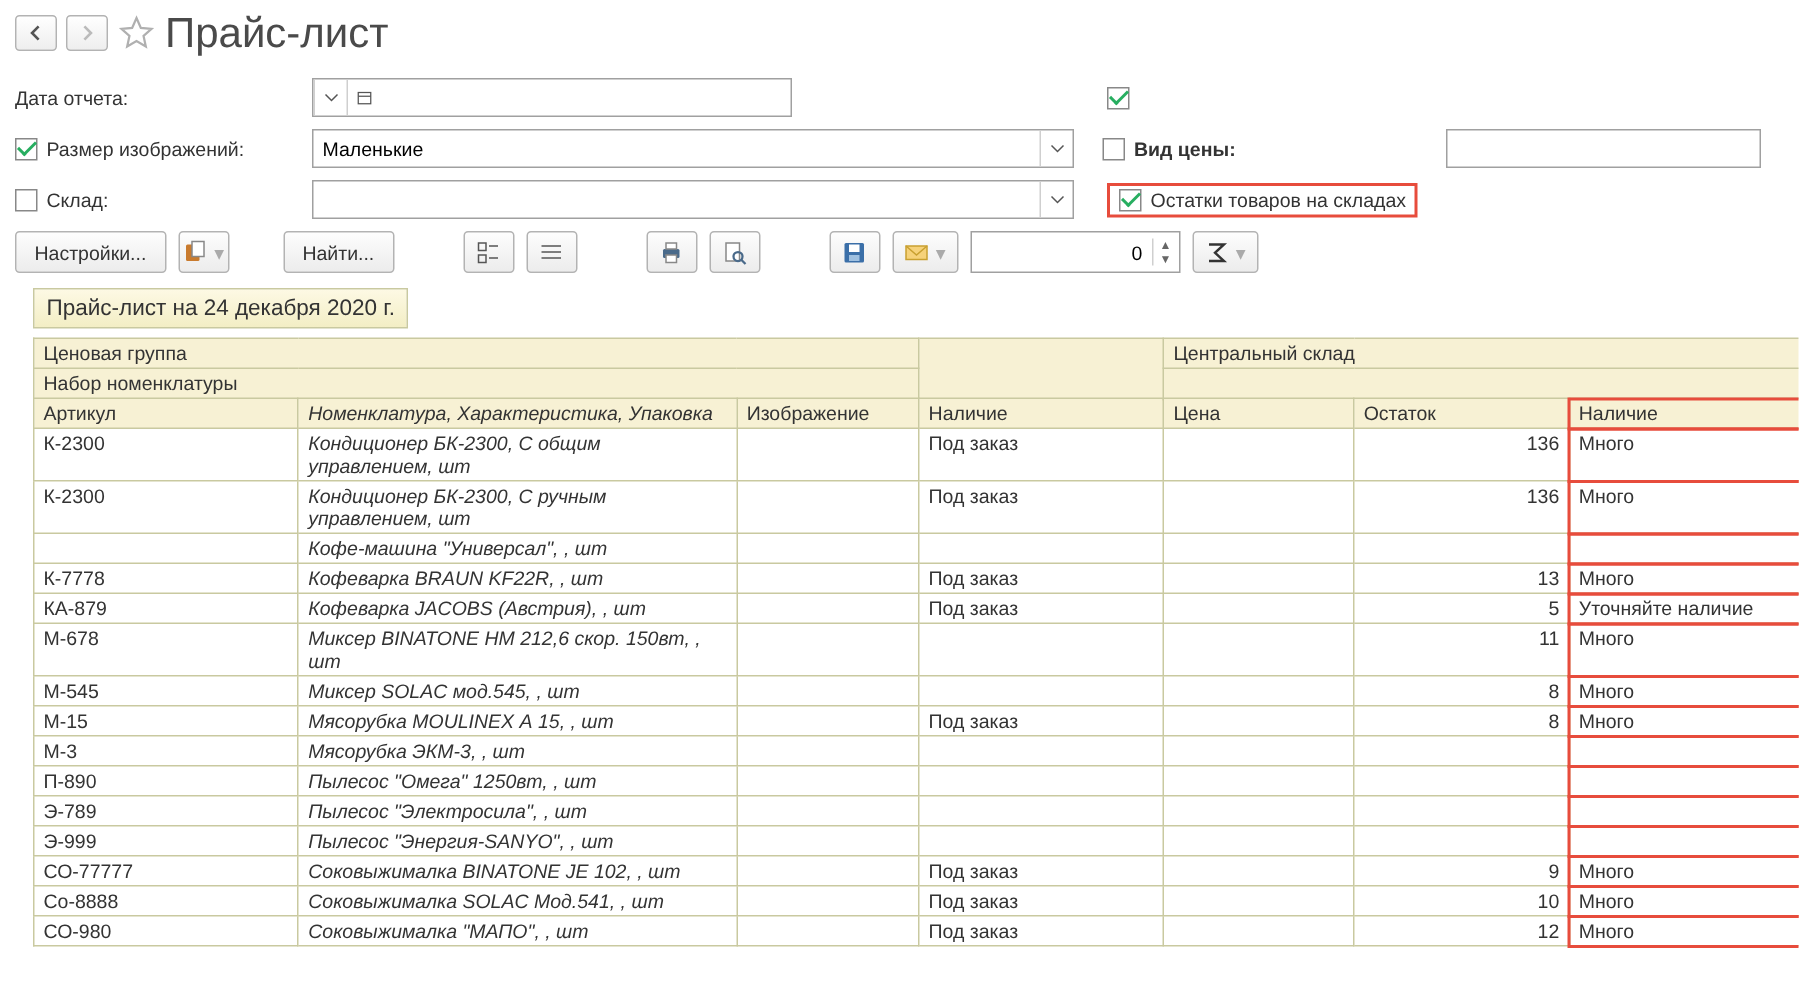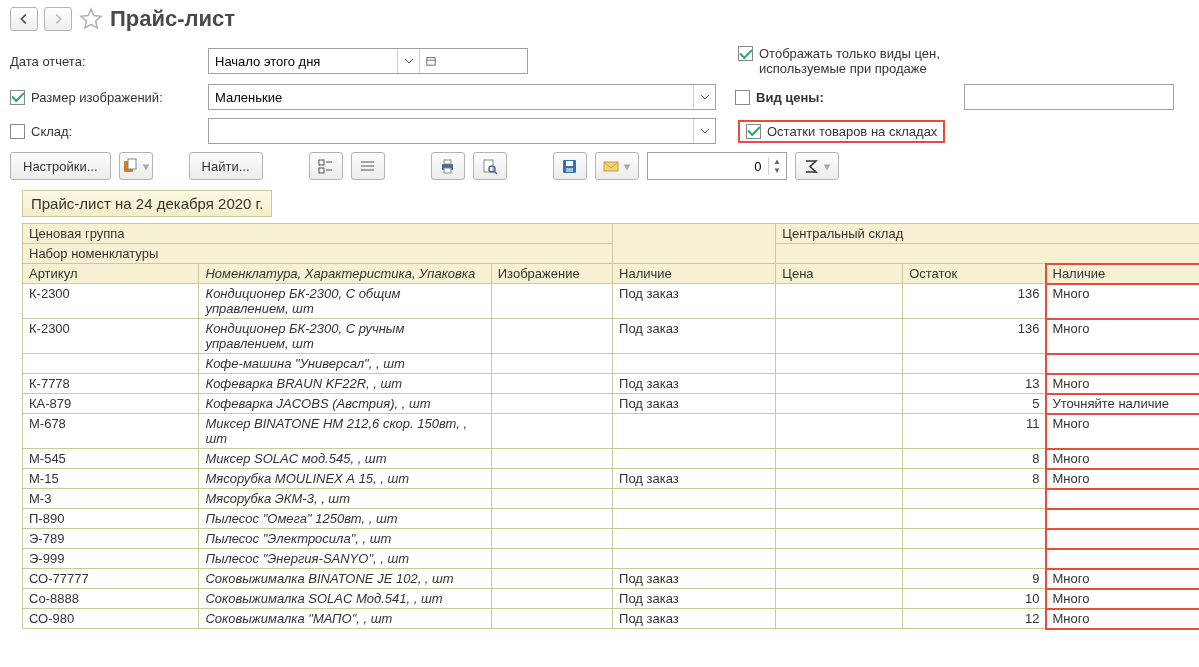--- a/index.html
+++ b/index.html
@@ -2,21 +2,21 @@
 <html><head>
 <meta charset="utf-8">
 <style>
 *{box-sizing:border-box;margin:0;padding:0;font-family:Arial,sans-serif;font-size:13px;}
 body{background:#fff;color:#333;padding:6px 10px;overflow:hidden;}
 .top-row{display:flex;align-items:center;gap:6px;margin-bottom:14px;}
 .nav-btn{width:28px;height:24px;border:1px solid #b3b3b3;background:linear-gradient(#fff,#eee);border-radius:3px;display:flex;align-items:center;justify-content:center;cursor:pointer;}
 .nav-btn svg{width:14px;height:14px;}
 .star-icon{width:26px;height:26px;display:flex;align-items:center;justify-content:center;}
 .star-icon svg{width:24px;height:24px;stroke:#b0b0b0;fill:none;stroke-width:1.5;}
-.title{font-size:22px;color:#4a4a4a;font-weight:bold;}
+.title{font-size:28px;color:#4a4a4a;font-weight:normal;}
 .form-row{display:flex;align-items:center;margin-bottom:8px;min-height:26px;}
 .lbl-col{width:198px;display:flex;align-items:center;gap:6px;}
 .lbl{color:#333;}
 .chk{width:15px;height:15px;border:1px solid #888;display:inline-flex;align-items:center;justify-content:center;cursor:pointer;}
 .chk.checked::after{content:"";width:10px;height:5px;border-left:2px solid #27ae60;border-bottom:2px solid #27ae60;transform:rotate(-45deg);margin-top:-3px;}
 .input-combo{display:flex;border:1px solid #a0a0a0;height:26px;background:#fff;}
 .input-combo input{border:none;padding:0 6px;outline:none;background:transparent;}
 .combo-btn{width:22px;border-left:1px solid #cfcfcf;display:flex;align-items:center;justify-content:center;cursor:pointer;}
 .combo-btn svg{width:10px;height:10px;}
 .inline-chk{display:flex;align-items:flex-start;gap:6px;}
@@ -68,39 +68,34 @@
       </svg>
     </div>
   <div class="title">Прайс-лист</div>
 </div>
 
 <div class="form-row">
   <div class="lbl-col">
       <span class="lbl">Дата отчета:</span>
     </div>
   <div class="input-combo" style="width:320px;">
-    <input value="Начало этого дня" style="">
     <div class="combo-btn">
         <svg viewBox="0 0 10 10">
           <path d="M1 3 L5 7 L9 3" fill="none" stroke="#555"></path>
         </svg>
       </div>
     <div class="combo-btn">
         <svg viewBox="0 0 12 12">
           <rect x="1" y="2" width="10" height="9" fill="none" stroke="#555"></rect>
           <line x1="1" y1="5" x2="11" y2="5" stroke="#555"></line>
         </svg>
       </div>
   </div>
   <div style="margin-left:210px;" class="inline-chk">
     <span class="chk checked"></span>
-    <span>
-      <span>Отображать только виды цен,</span><br>
-      <span>используемые при продаже</span>
-    </span>
   </div>
 </div>
 
 <div class="form-row">
   <div class="lbl-col">
     <span class="chk checked"></span>
     <span class="lbl">Размер изображений:</span>
   </div>
   <div class="input-combo" style="width:508px;">
     <input style="flex: 1 1 0%;" value="Маленькие">

